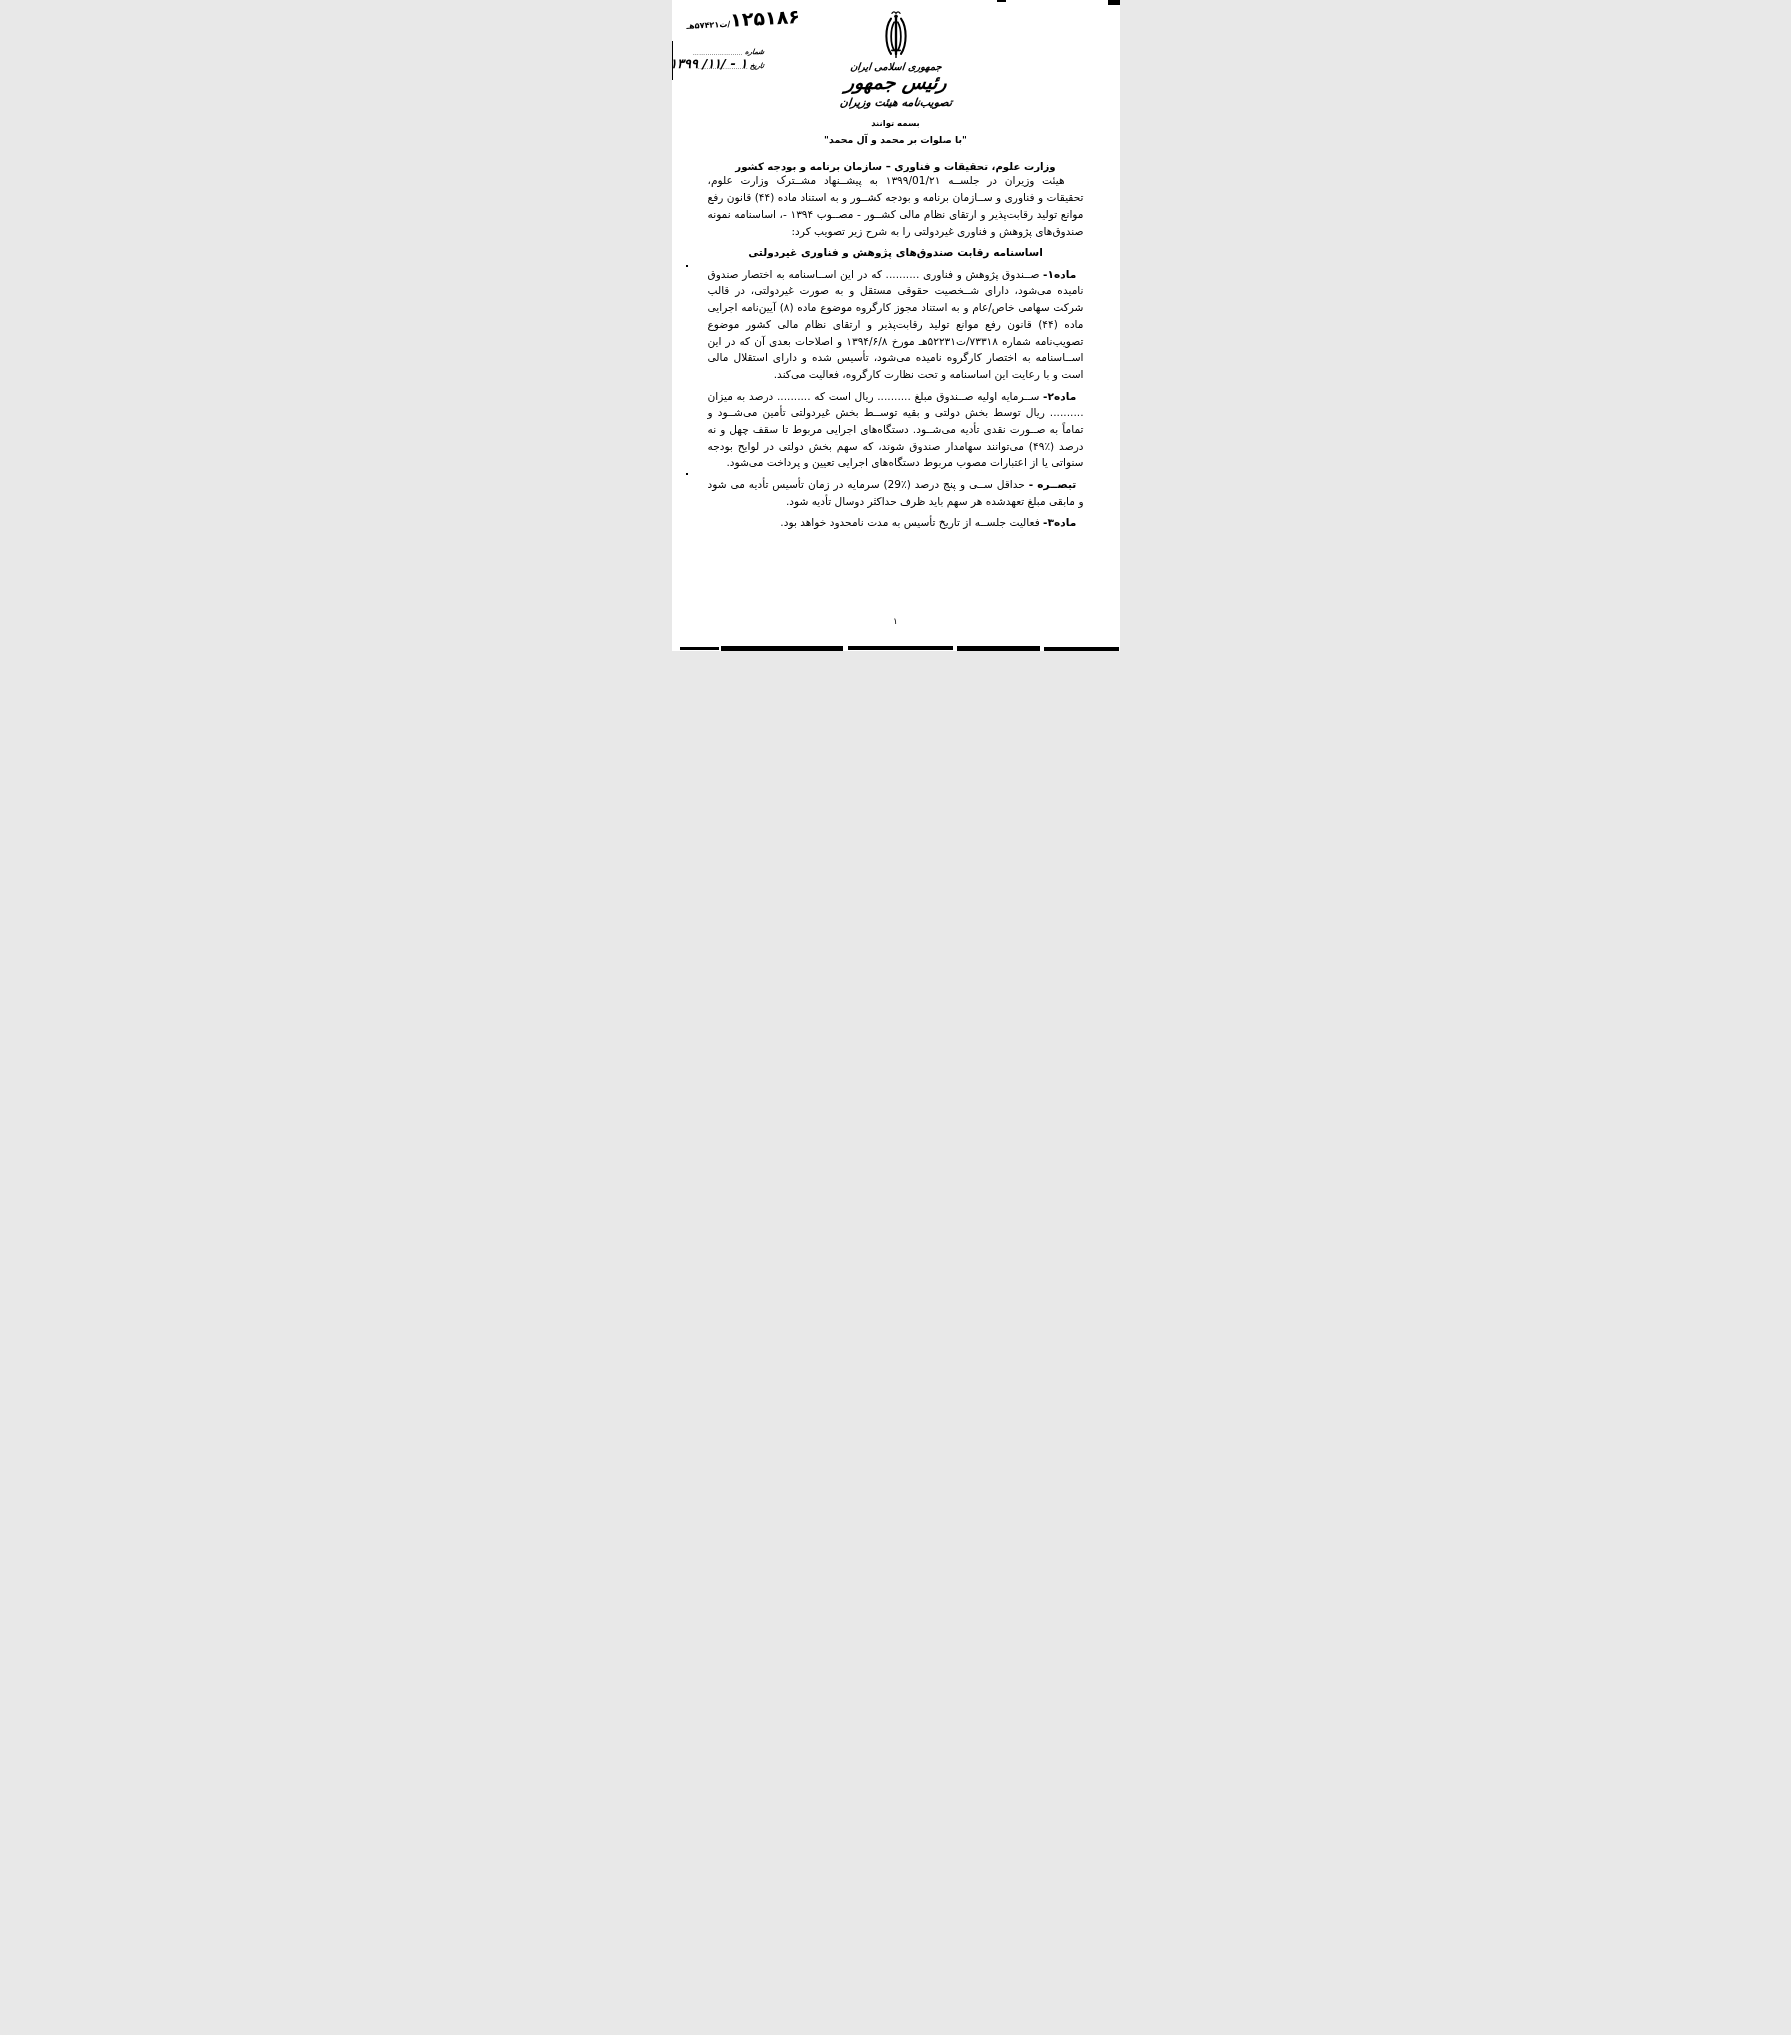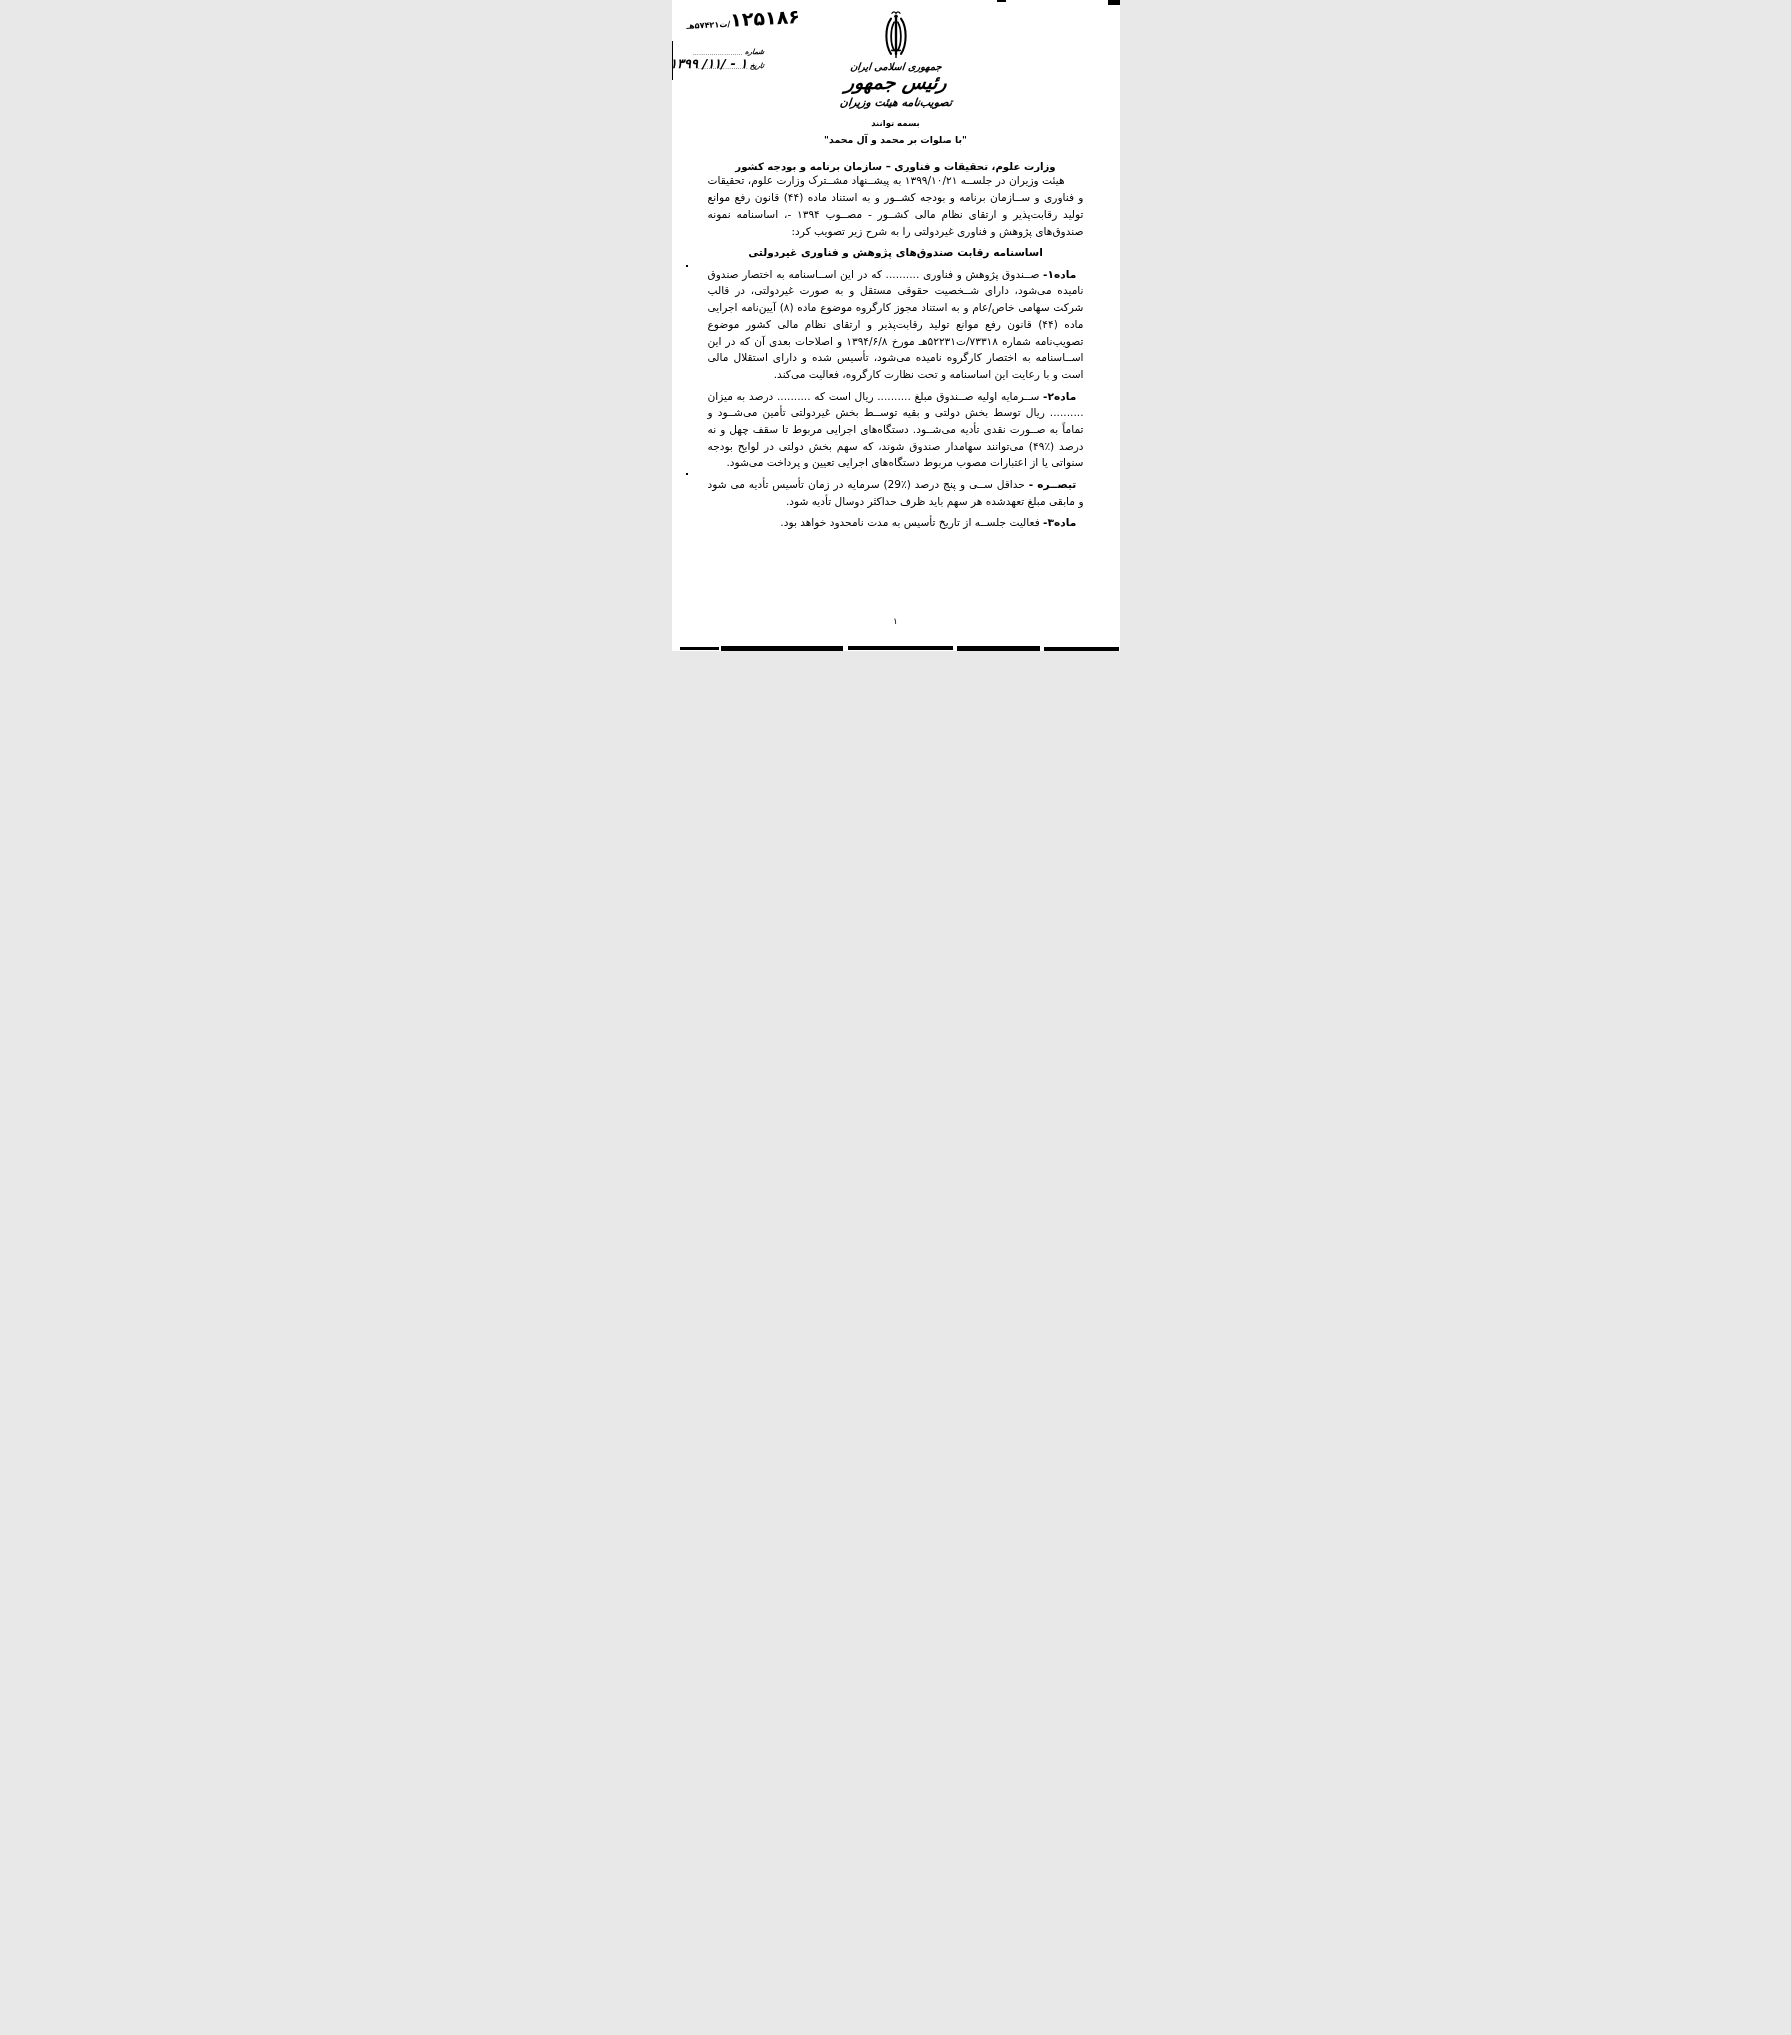--- a/index.html
+++ b/index.html
@@ -100,21 +100,21 @@
     </svg>
     <span class="country block">جمهوری اسلامی ایران</span>
     <span class="office block">رئیس جمهور</span>
     <span class="doctype block">تصویب‌نامه هیئت وزیران</span>
     <div class="besmele">بسمه توانند</div>
     <div class="salavat">"با صلوات بر محمد و آل محمد"</div>
     <div class="addressee">وزارت علوم، تحقیقات و فناوری – سازمان برنامه و بودجه کشور</div>
   </div>
 
   <div class="doc-body">
-    <p class="intro">هیئت وزیران در جلســه ۱۳۹۹/۱۰/۲۱ به پیشــنهاد مشــترک وزارت علوم، تحقیقات و فناوری و ســازمان برنامه و بودجه کشــور و به استناد ماده (۴۴) قانون رفع موانع تولید رقابت‌پذیر و ارتقای نظام مالی کشــور - مصــوب ۱۳۹۴ -، اساسنامه نمونه صندوق‌های پژوهش و فناوری غیردولتی را به شرح زیر تصویب کرد:</p>
+    <p class="intro">هیئت وزیران در جلســه ۱۳۹۹/01/۲۱ به پیشــنهاد مشــترک وزارت علوم، تحقیقات و فناوری و ســازمان برنامه و بودجه کشــور و به استناد ماده (۴۴) قانون رفع موانع تولید رقابت‌پذیر و ارتقای نظام مالی کشــور - مصــوب ۱۳۹۴ -، اساسنامه نمونه صندوق‌های پژوهش و فناوری غیردولتی را به شرح زیر تصویب کرد:</p>
     <p class="statute-title">اساسنامه رقابت صندوق‌های پژوهش و فناوری غیردولتی</p>
     <p class="article"><span class="lbl">ماده۱-</span> <span>صــندوق پژوهش و فناوری .......... که در این اســاسنامه به اختصار صندوق نامیده می‌شود، دارای شــخصیت حقوقی مستقل و به صورت غیردولتی، در قالب شرکت سهامی خاص/عام و به استناد مجوز کارگروه موضوع ماده (۸) آیین‌نامه اجرایی ماده (۴۴) قانون رفع موانع تولید رقابت‌پذیر و ارتقای نظام مالی کشور موضوع تصویب‌نامه شماره ۷۳۳۱۸/ت۵۲۲۳۱هـ مورخ ۱۳۹۴/۶/۸ و اصلاحات بعدی آن که در این اســاسنامه به اختصار کارگروه نامیده می‌شود، تأسیس شده و دارای استقلال مالی است و با رعایت این اساسنامه و تحت نظارت کارگروه، فعالیت می‌کند.</span></p>
     <p class="article"><span class="lbl">ماده۲-</span> <span>ســرمایه اولیه صــندوق مبلغ .......... ریال است که .......... درصد به میزان .......... ریال توسط بخش دولتی و بقیه توســط بخش غیردولتی تأمین می‌شــود و تماماً به صــورت نقدی تأدیه می‌شــود. دستگاه‌های اجرایی مربوط تا سقف چهل و نه درصد (٪۴۹) می‌توانند سهامدار صندوق شوند، که سهم بخش دولتی در لوایح بودجه سنواتی یا از اعتبارات مصوب مربوط دستگاه‌های اجرایی تعیین و پرداخت می‌شود.</span></p>
     <p class="article"><span class="lbl">تبصــره -</span> <span>حداقل ســی و پنج درصد (٪29) سرمایه در زمان تأسیس تأدیه می شود و مابقی مبلغ تعهدشده هر سهم باید ظرف حداکثر دوسال تأدیه شود.</span></p>
     <p class="article"><span class="lbl">ماده۳-</span> <span>فعالیت جلســه از تاریخ تأسیس به مدت نامحدود خواهد بود.</span></p>
   </div>
 
   <div class="pageno">۱</div>
 
 </div>

